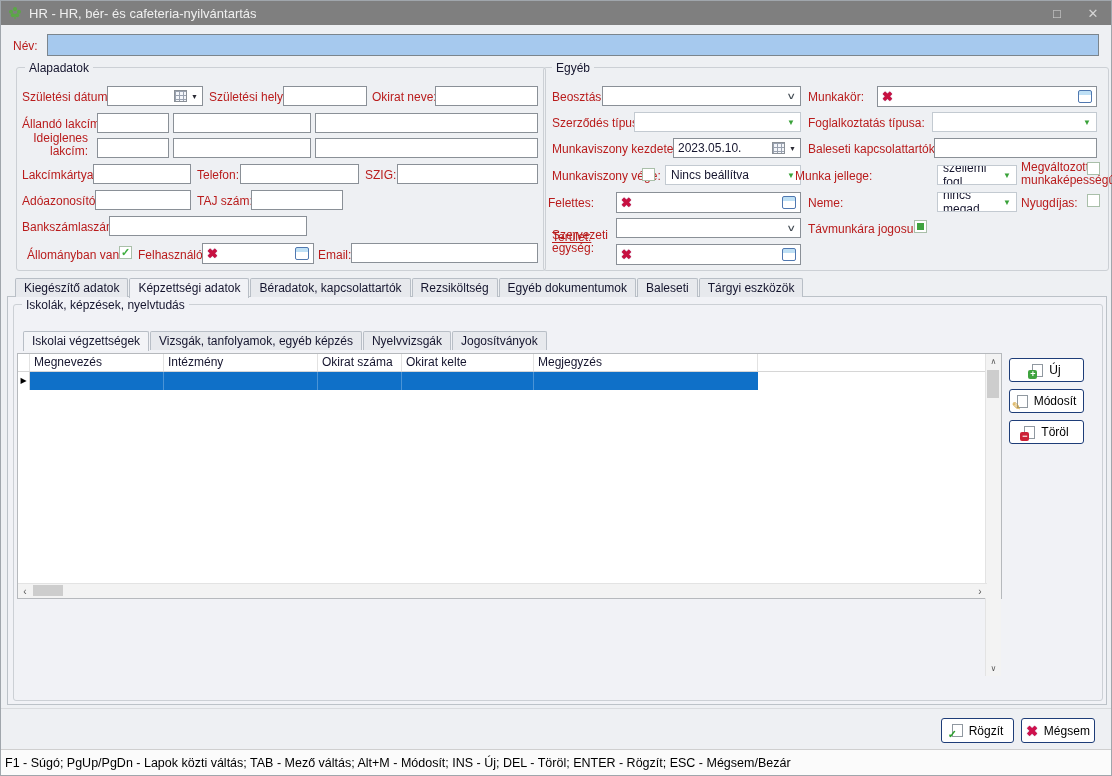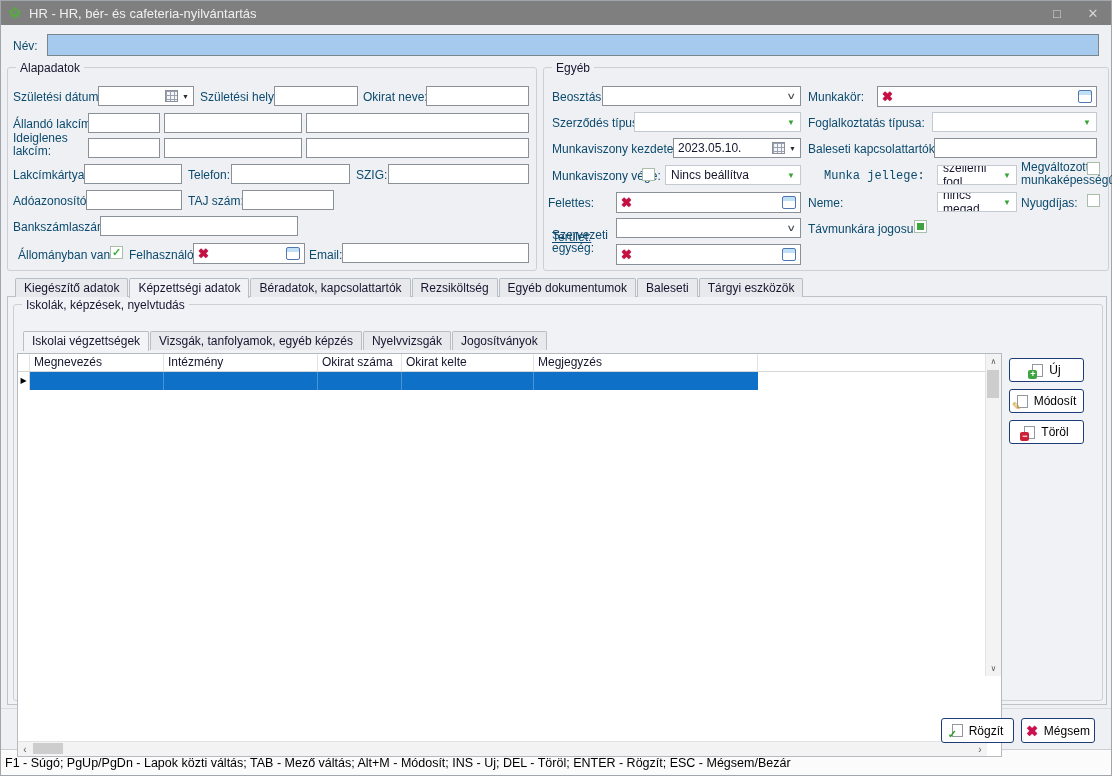--- a/index.html
+++ b/index.html
@@ -7,21 +7,21 @@
   .window{position:relative;width:1112px;height:776px;background:#eef0f3;border:1px solid #a0a6ac;box-sizing:border-box;}
 
   
   .titlebar{position:absolute;left:0;top:0;right:0;height:24px;background:#7f7f7f;display:flex;align-items:center;color:#f0f0f0;}
   .titlebar .app-icon{margin-left:7px;display:flex;}
   .titlebar .title{margin-left:7px;font-size:13px;}
   .titlebar .controls{margin-left:auto;display:flex;height:100%;}
   .titlebar .ctl{width:36px;display:flex;align-items:center;justify-content:center;color:#d6d6d6;font-size:13px;}
 
   
-  .lbl{position:absolute;white-space:nowrap;font-size:12px;line-height:14px;color:#0c4a6e;}
+  .lbl{position:absolute;white-space:nowrap;font-size:12px;line-height:14px;color:#b91c1c;}
   .lbl.wrap{white-space:normal;line-height:13px;}
   .tb{position:absolute;height:20px;background:#fff;border:1px solid #8a9097;box-sizing:border-box;}
   .combo{position:absolute;height:20px;background:#fff;border:1px solid #8a9097;box-sizing:border-box;display:flex;align-items:center;padding:0 5px;}
   .combo .chev{margin-left:auto;color:#444c54;font-size:9px;transform:scaleX(1.5);}
   .gcombo{position:absolute;height:20px;background:#fff;border:1px solid #c3cad1;box-sizing:border-box;display:flex;align-items:center;padding:0 5px;font-size:12px;overflow:hidden;}
   .gcombo .gtri{margin-left:auto;color:#3aa23a;font-size:8px;}
   .datefield{position:absolute;height:20px;background:#fff;border:1px solid #8a9097;box-sizing:border-box;display:flex;align-items:center;padding:0 4px;font-size:12px;}
   .cal{width:13px;height:12px;margin-left:auto;border:1px solid #8a9097;box-sizing:border-box;background:repeating-linear-gradient(to right,#9aa2b0 0 1px,transparent 1px 4px),repeating-linear-gradient(to bottom,#9aa2b0 0 1px,transparent 1px 4px),#f4f6fa;}
   .dtri{color:#2a2a34;font-size:7px;margin-left:4px;}
   .xfield{position:absolute;height:21px;background:#fff;border:1px solid #8a9097;box-sizing:border-box;display:flex;align-items:center;padding:0 4px;}
@@ -40,21 +40,21 @@
 
   
   .tabbar{position:absolute;display:flex;align-items:flex-end;z-index:3;}
   .tab{height:18px;line-height:18px;padding:0 8px;background:#e7e9ed;border:1px solid #b8bec6;border-bottom:none;border-radius:2px 2px 0 0;margin-right:1px;white-space:nowrap;}
   .tab.active{background:#f1f2f6;height:19px;line-height:19px;margin-bottom:-1px;}
   .tabpanel{position:absolute;left:6px;top:295px;width:1100px;height:409px;border:1px solid #bcc2c8;background:#f1f2f6;box-sizing:border-box;z-index:1;}
   .qualgroup{position:absolute;left:12px;top:303px;width:1088px;height:395px;border:1px solid #ccd0d5;border-radius:3px;z-index:2;}
   .qualgroup .gb-title{background:#f1f2f6;}
 
   
-  .grid{position:absolute;left:16px;top:352px;width:985px;height:404px;background:#fff;border:1px solid #b6b9bd;box-sizing:border-box;z-index:4;}
+  .grid{position:absolute;left:16px;top:352px;width:985px;height:246px;background:#fff;border:1px solid #b6b9bd;box-sizing:border-box;z-index:4;}
   .g-header{display:flex;height:17px;border-bottom:1px solid #d6d6d6;}
   .g-hcell{box-sizing:border-box;border-right:1px solid #e2e2e2;padding:1px 0 0 4px;font-size:12px;overflow:hidden;white-space:nowrap;}
   .g-row{display:flex;height:18px;}
   .g-gutter{width:12px;box-sizing:border-box;border-right:1px solid #d6d6d6;display:flex;align-items:center;justify-content:center;}
   .g-cell{box-sizing:border-box;}
   .g-row .g-cell{background:#0f70c8;border-right:1px solid rgba(255,255,255,.25);}
   .rowmark{color:#000;font-size:8px;line-height:1;}
   .vscroll{position:absolute;top:0;right:0;width:15px;height:322px;background:#f3f3f3;border-left:1px solid #e3e3e3;}
   .vscroll .arr{position:absolute;left:0;right:0;height:15px;display:flex;align-items:center;justify-content:center;color:#5a5a5a;font-size:8px;}
   .vscroll .arr.up{top:0;}
@@ -99,21 +99,21 @@
     <span class="title">HR - HR, bér- és cafeteria-nyilvántartás</span>
     <span class="controls">
       <span class="ctl">□</span>
       <span class="ctl">✕</span>
     </span>
   </div>
 
   <span class="lbl" style="left:12px;top:38px;">Név:</span>
   <div class="name-input"></div>
 
-  <div class="groupbox" style="left:6px;top:66px;width:528px;height:202px;">
+  <div class="groupbox" style="left:15px;top:66px;width:528px;height:202px;text-align:right;">
     <span class="gb-title">Alapadatok</span>
 
     <span class="lbl" style="left:5px;top:22px;">Születési dátum:</span>
     <div class="datefield" style="left:90px;top:18px;width:96px;">
       <span></span>
       <span class="cal"></span>
       <span class="dtri">▼</span>
     </div>
     <span class="lbl" style="left:192px;top:22px;">Születési hely:</span>
     <div class="tb" style="left:266px;top:18px;width:84px;"></div>
@@ -191,21 +191,21 @@
     </div>
     <span class="lbl" style="left:264px;top:74px;">Baleseti kapcsolattartók:</span>
     <div class="tb" style="left:390px;top:70px;width:163px;"></div>
 
     <span class="lbl" style="left:8px;top:101px;">Munkaviszony vége:</span>
     <span class="cb" style="left:98px;top:100px;"></span>
     <div class="gcombo" style="left:121px;top:97px;width:136px;">
       <span>Nincs beállítva</span>
       <span class="gtri">▼</span>
     </div>
-    <span class="lbl" style="left:280px;top:101px;font-family:Liberation Mono, monospace;">Munka jellege:</span>
+    <span class="lbl" style="left:251px;top:101px;">Munka jellege:</span>
     <div class="gcombo" style="left:393px;top:97px;width:80px;">
       <span>szellemi fogl</span>
       <span class="gtri">▼</span>
     </div>
     <span class="lbl wrap" style="left:477px;top:93px;width:90px;">Megváltozott munkaképességű</span>
     <span class="cb" style="left:543px;top:94px;"></span>
 
     <span class="lbl" style="left:4px;top:128px;">Felettes:</span>
     <div class="xfield" style="left:72px;top:124px;width:185px;">
       <span class="redx">✖</span>

